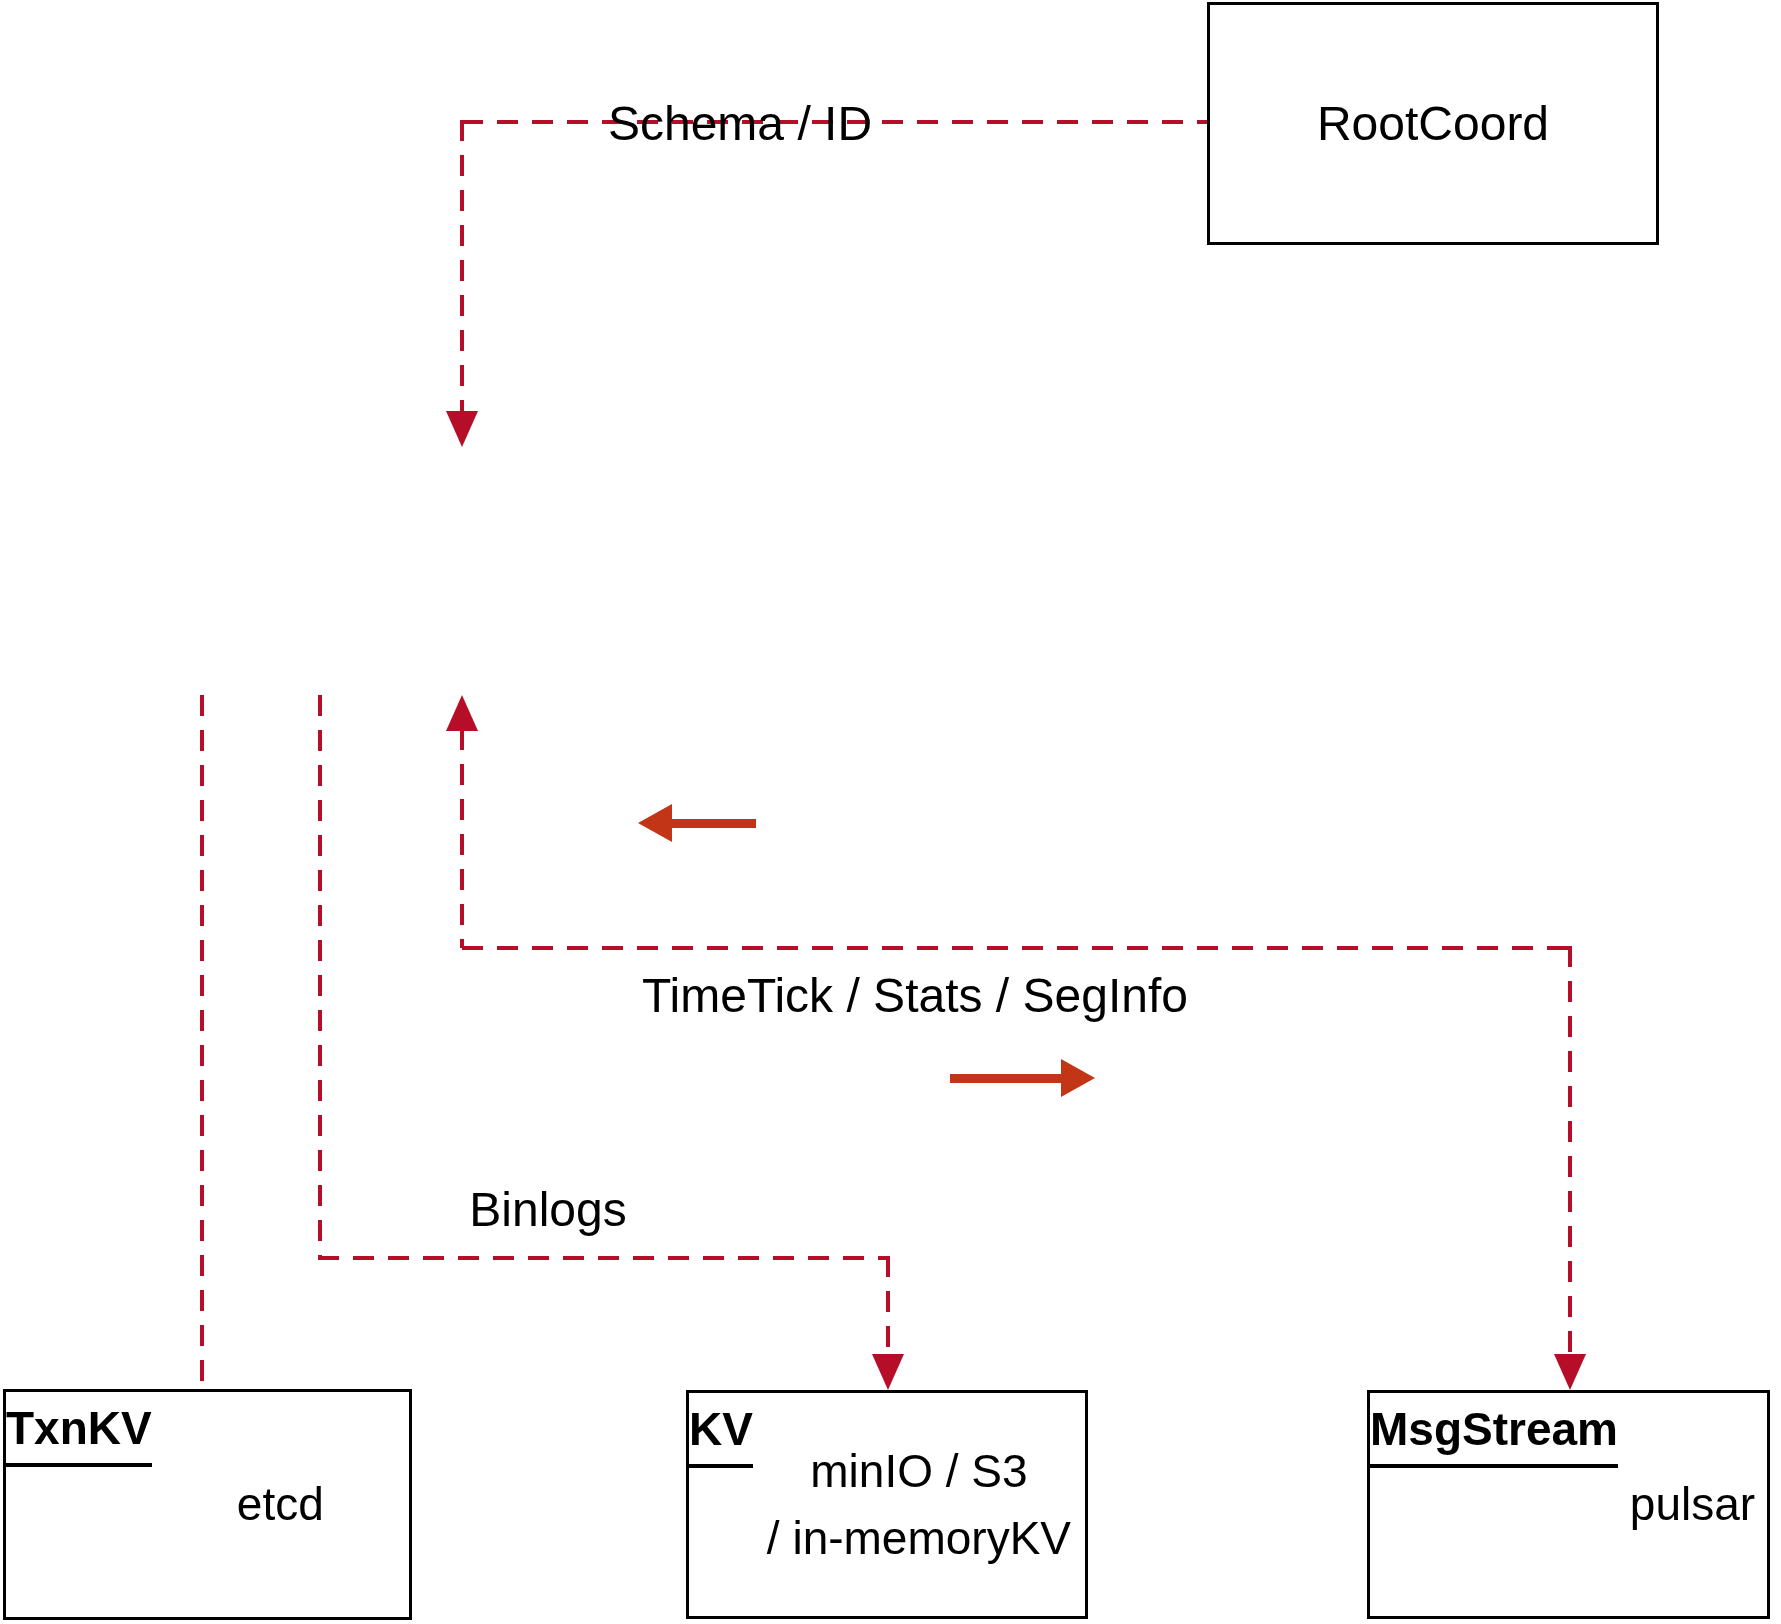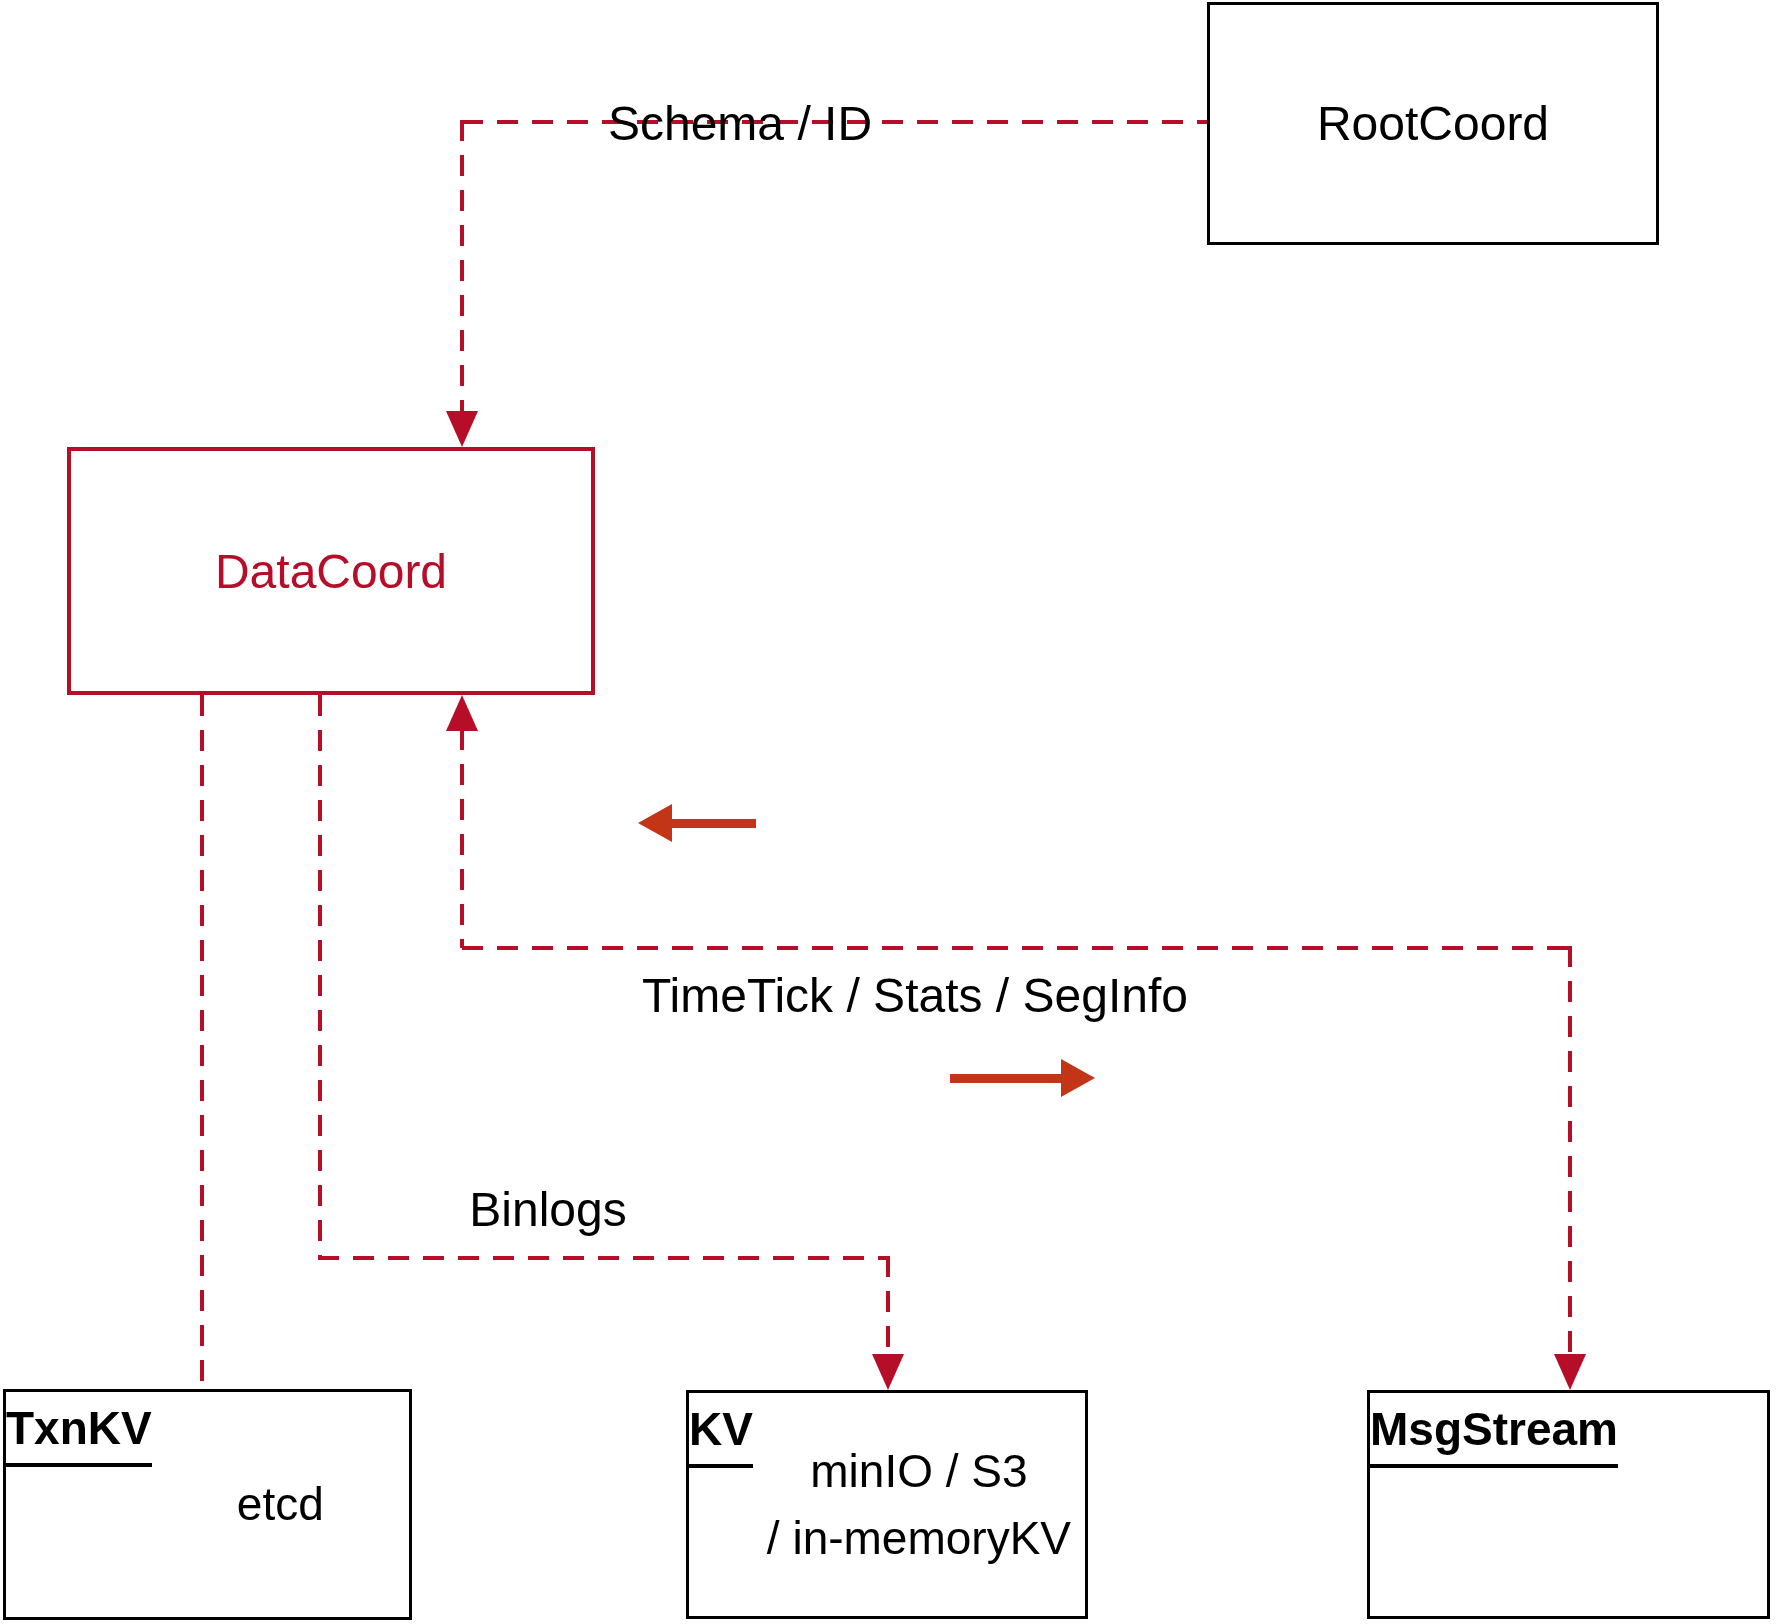--- a/index.html
+++ b/index.html
@@ -114,36 +114,36 @@
   </div>
 
   <div class="elabel" style="left:740px; top:48px;margin-top:48px;">Schema / ID</div>
   <div class="elabel" style="left:915px; top:968px;">TimeTick / Stats / SegInfo</div>
   <div class="elabel" style="left:548px; top:1182px;">Binlogs</div>
 
   <div class="box" style="left:1207px; top:2px; width:452px; height:243px;">
     <span>RootCoord</span>
   </div>
 
-  <div class="box red" style="left:67px; top:447px; width:528px; height:248px;">
-    <span>DataCoord</span>
-  </div>
 
   <div class="cbox" style="left:3px; top:1389px; width:409px; height:231px;">
     <div class="hdr">TxnKV</div>
     <div class="bdy">
       <span>etcd</span>
     </div>
   </div>
 
   <div class="cbox" style="left:686px; top:1390px; width:402px; height:229px;">
     <div class="hdr">KV</div>
     <div class="bdy">
       <span>minIO / S3</span>
       <span>/ in-memoryKV</span>
     </div>
   </div>
 
   <div class="cbox" style="left:1367px; top:1390px; width:403px; height:229px;text-align:center;">
     <div class="hdr">MsgStream</div>
+    <div class="bdy">
+      <span>pulsar</span>
+    </div>
   </div>
 
 </div>
 
 </body></html>

